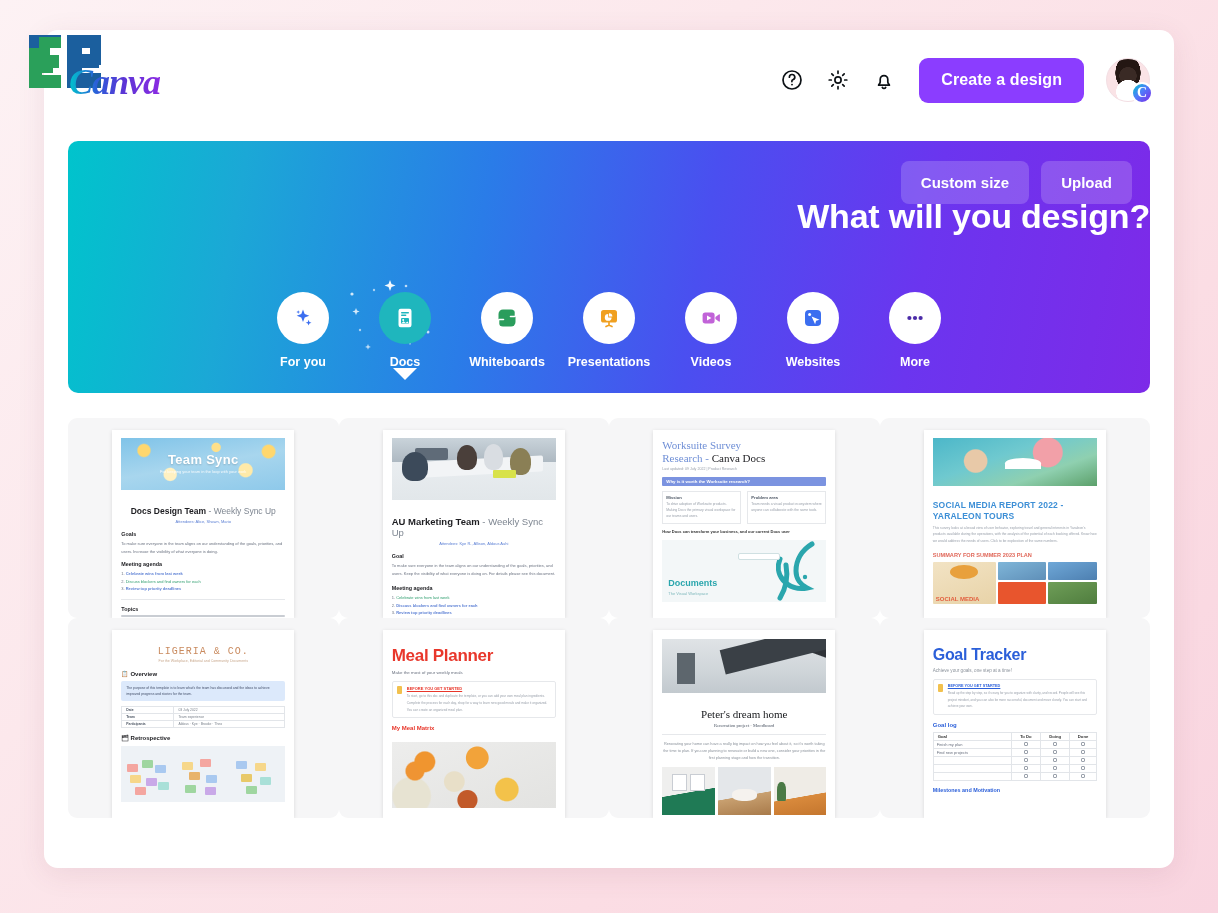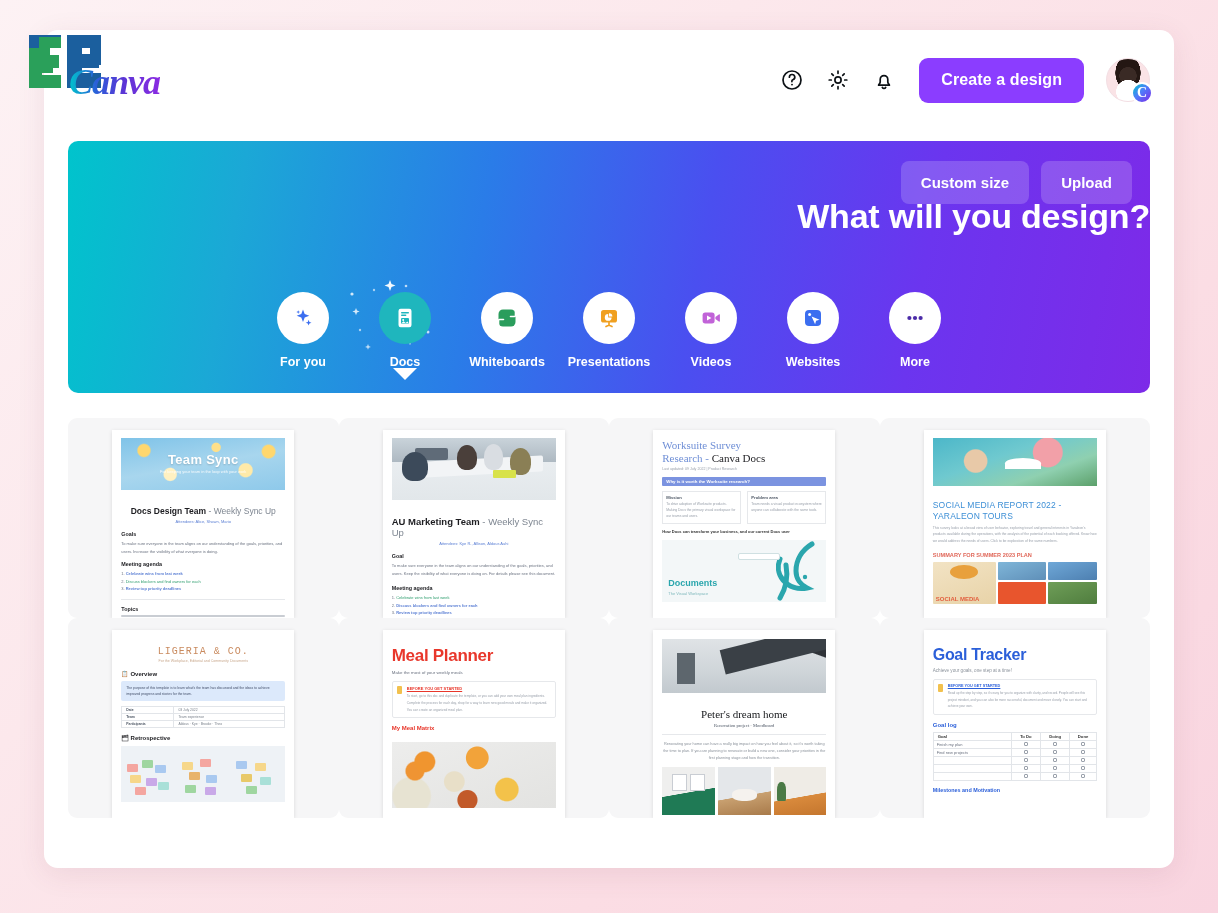--- a/index.html
+++ b/index.html
@@ -286,21 +286,21 @@
   
   .c4-photo {
     height: 48px; margin: 8px 9px 0 9px;
     background:
       radial-gradient(circle at 26% 48%, #e8c9a8 0 9%, rgba(0,0,0,0) 10%),
       radial-gradient(circle at 70% 30%, #f2a0a8 0 12%, rgba(0,0,0,0) 13%),
       linear-gradient(160deg, #4cb7c9 0%, #6fc9cf 40%, #8fd0b0 70%, #5ca06a 100%);
     position: relative; overflow: hidden;
   }
   .c4-photo .dome { position:absolute; left:44%; top:42%; width:22%; height:22%; background:#fff; border-radius:50% 50% 0 0; }
-  .c4-h { color:#3d8fd6; font-size:8.5px; font-weight:400; line-height:1.25; margin:7px 0 4px; letter-spacing:.2px; }
+  .c4-h { color:#3d8fd6; font-size:8.5px; font-weight:700; line-height:1.25; margin:7px 0 4px; letter-spacing:.2px; }
   .c4-sub { color:#e0685a; font-size:5.6px; font-weight:700; margin:8px 0 4px; }
   .c4-collage { display:grid; grid-template-columns: 1.3fr 1fr 1fr; grid-template-rows: 18px 22px; gap:2px; height:44px; }
   .c4-collage div { border-radius:1px; }
   .c4-a { grid-row: 1 / span 2; background: linear-gradient(160deg,#f2e3c4,#e8d3a8); position:relative; }
   .c4-a::after { content:"SOCIAL MEDIA"; position:absolute; left:3px; bottom:2px; color:#e2603f; font-size:6px; font-weight:700; line-height:1; width:70%; }
   .c4-a::before { content:""; position:absolute; left:28%; top:8%; width:44%; height:34%; border-radius:50%; background:#e8a03c; }
   .c4-b { background: linear-gradient(160deg,#7fb6d9,#5f8fb8); }
   .c4-c { background: linear-gradient(160deg,#6fa8d8,#4d7fb0); }
   .c4-d { background: #e8552d; }
   .c4-e { background: linear-gradient(160deg,#6f9e58,#4f7d3e); }

